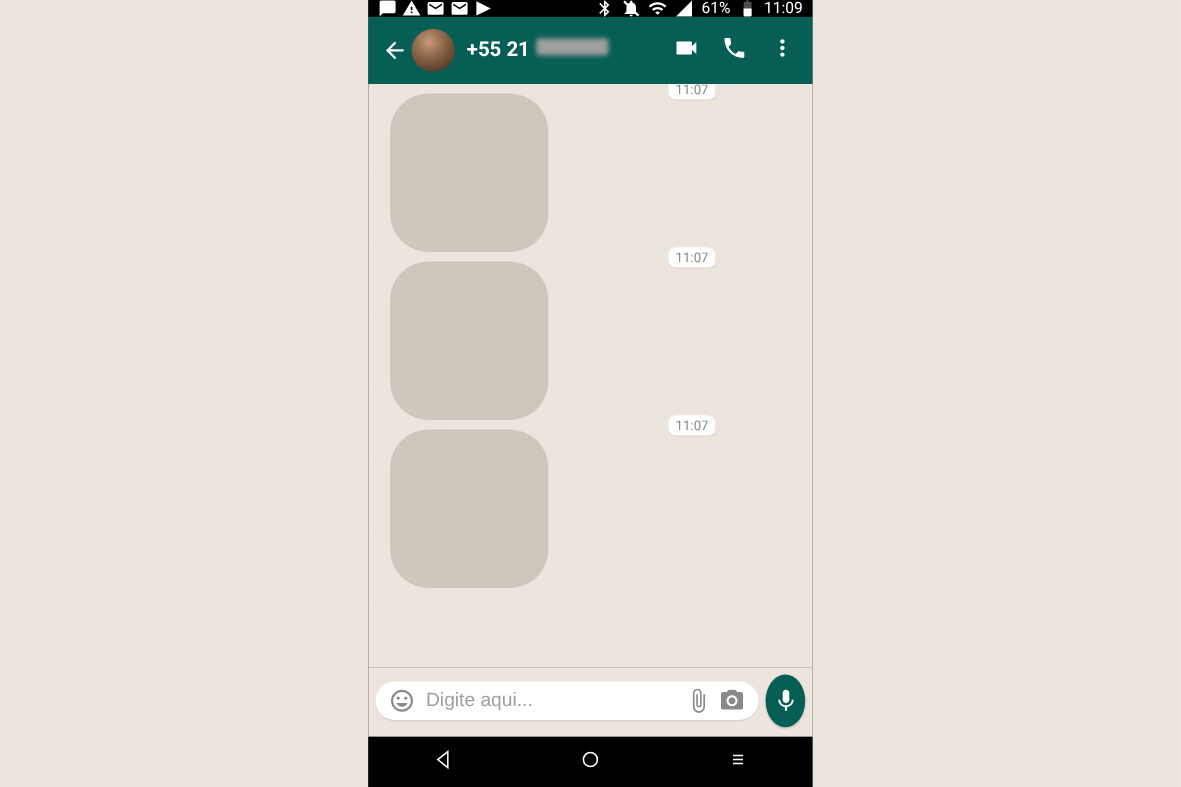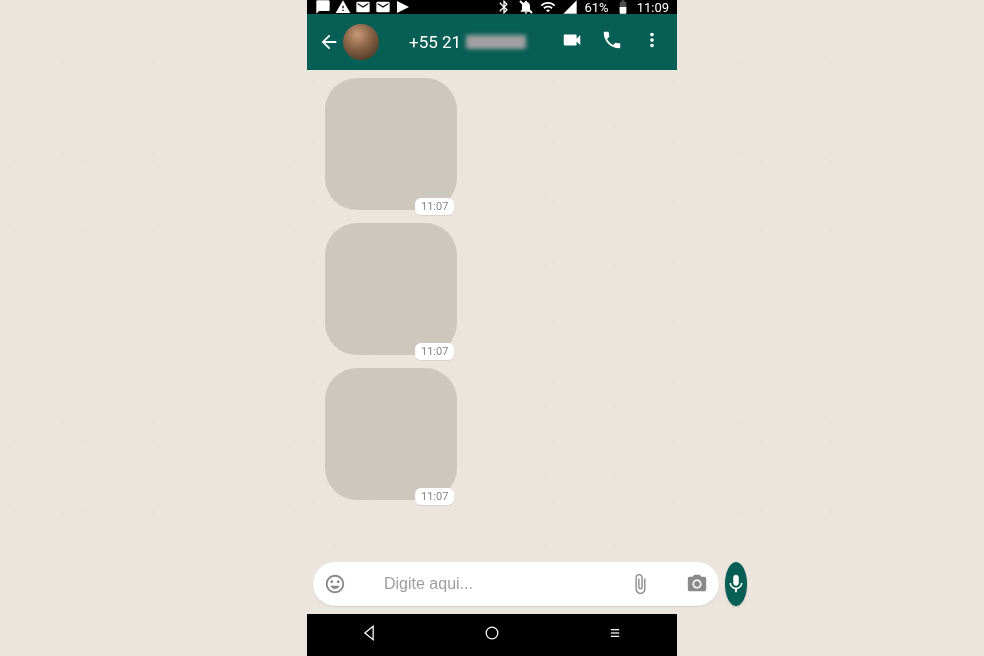--- a/index.html
+++ b/index.html
@@ -49,38 +49,38 @@
       color: #fff;
     }
     .back-btn { width: 28px; height: 40px; display: flex; align-items: center; justify-content: center; }
     .back-btn svg { width: 22px; height: 22px; fill: #fff; }
     .avatar {
       width: 36px; height: 36px;
       border-radius: 50%;
       background: radial-gradient(circle at 40% 30%, #c89878 0%, #8a6548 40%, #3a2818 100%);
       margin-right: 10px;
     }
-    .contact-name { font-size: 17px; font-weight: 400; flex: 1; display: flex; align-items: center; gap: 5px; margin-left: 20px; }
+    .contact-name { font-size: 17px; font-weight: 700; flex: 1; display: flex; gap: 5px; }
     .redacted { display: inline-block; width: 60px; height: 14px; background: #a0a0a0; filter: blur(2px); border-radius: 2px; }
     .header-actions { display: flex; gap: 18px; align-items: center; padding-right: 6px; }
     .header-icon svg { width: 22px; height: 22px; fill: #fff; }
     .chat-area {
       flex: 1;
       background: #ECE5DD;
       background-image:
         radial-gradient(circle at 10% 20%, rgba(0,0,0,0.02) 1px, transparent 1px),
         radial-gradient(circle at 80% 60%, rgba(0,0,0,0.02) 1px, transparent 1px),
         radial-gradient(circle at 40% 80%, rgba(0,0,0,0.02) 1px, transparent 1px);
       background-size: 60px 60px, 80px 80px, 70px 70px;
       overflow-y: auto;
       padding: 8px;
     }
     .sticker-msg {
       display: flex;
-      flex-direction: column;
+      flex-direction: row;
       align-items: flex-start;
       margin-bottom: 8px;
     }
     .sticker {
       width: 132px;
       height: 132px;
       border-radius: 32px;
       background: rgba(150, 142, 130, 0.35);
       margin-left: 10px;
     }
@@ -100,26 +100,25 @@
       background: #ECE5DD;
       padding: 6px 6px 8px 6px;
       display: flex;
       align-items: center;
       gap: 6px;
     }
     .input-box {
       flex: 1;
       background: #fff;
       border-radius: 22px;
-      height: 44px;
+      height: 32px;
       display: flex;
       align-items: center;
       padding: 0 8px;
       box-shadow: 0 1px 1px rgba(0,0,0,0.1);
-      gap: 29px;
     }
     .input-icon { width: 28px; height: 28px; display: flex; align-items: center; justify-content: center; }
     .input-icon svg { width: 22px; height: 22px; fill: #8a8a8a; }
     .text-input {
       flex: 1;
       border: none;
       outline: none;
       font-size: 16px;
       padding: 0 6px;
       color: #333;

